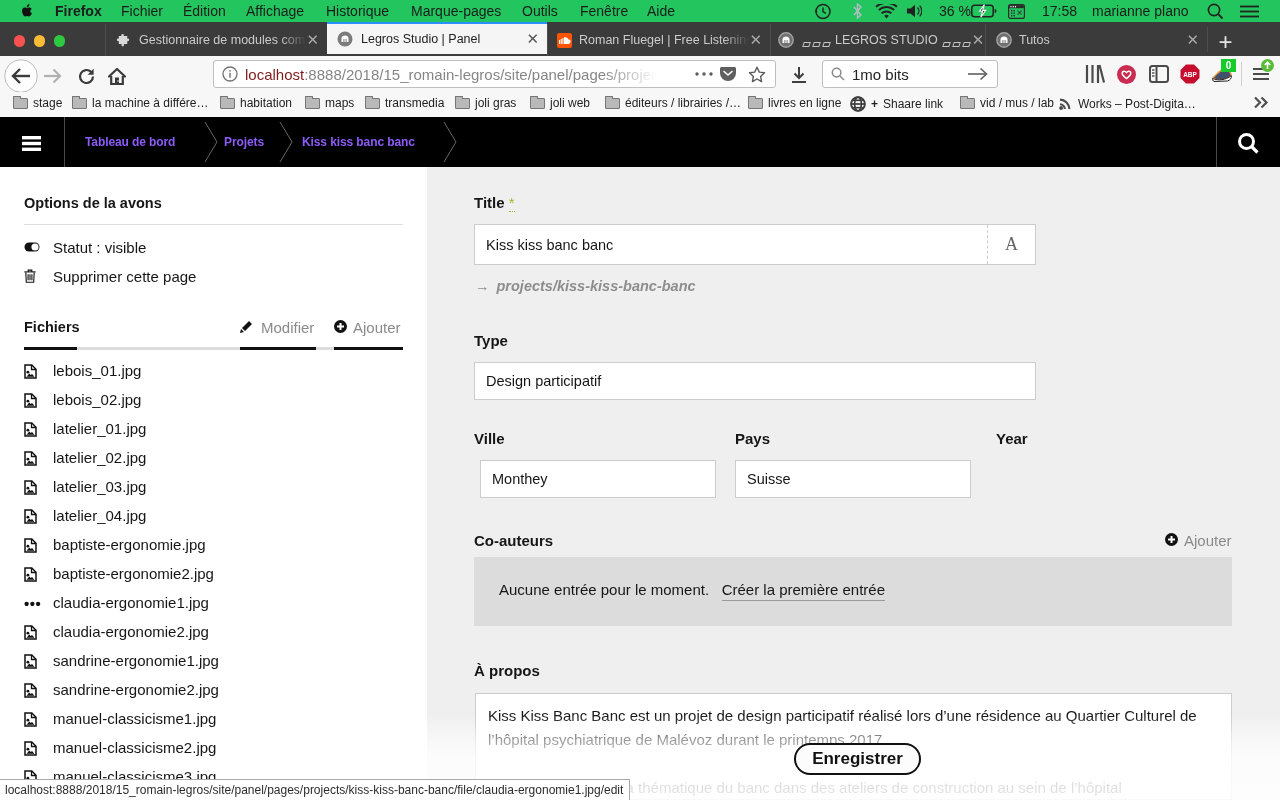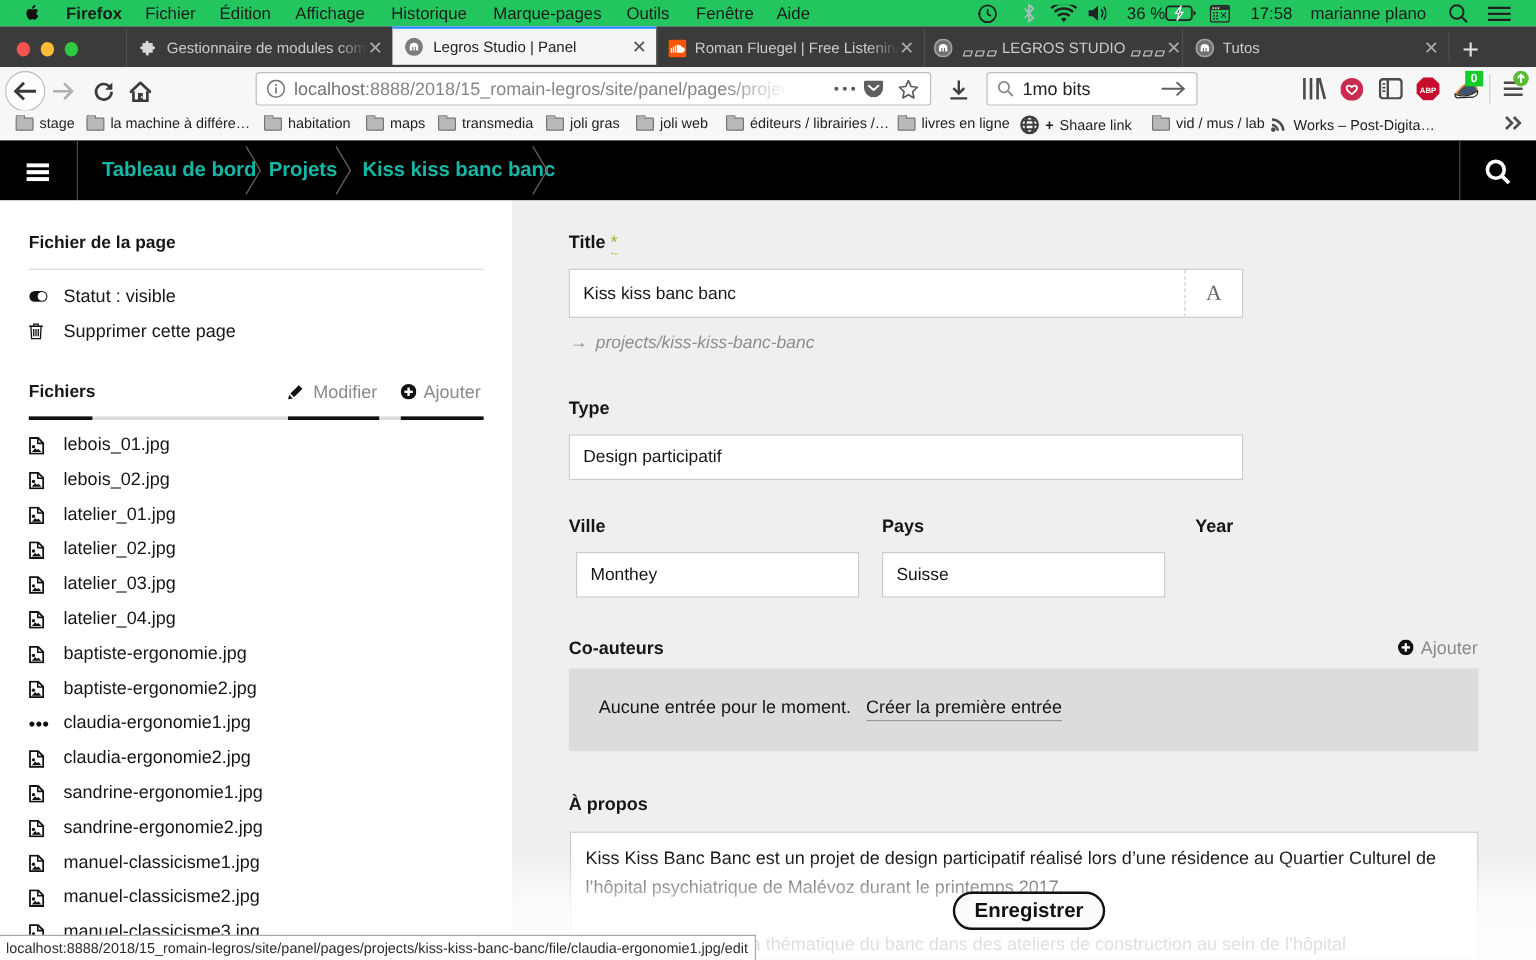--- a/index.html
+++ b/index.html
@@ -25,21 +25,21 @@
 
 
 .bookbar { position:absolute; top:92px; left:0; width:1280px; height:25px; background:#f7f7f7; font-size:12px; color:#222; }
 .bk { position:absolute; top:4px; display:flex; align-items:center; gap:5px; white-space:nowrap; }
 .folder { width:15px; height:11px; position:relative; background:#b9b9b9; border:1px solid #757575; border-radius:1px; flex:none; }
 .folder:before { content:""; position:absolute; left:-1px; top:-3px; width:6px; height:2px; background:#b9b9b9; border:1px solid #757575; border-bottom:none; border-radius:1px 1px 0 0; }
 
 
 .phead { position:absolute; top:117px; left:0; width:1280px; height:50px; background:#000; color:#fff; }
 .phead .sep { position:absolute; top:0; width:1px; height:50px; background:#4a4a4a; }
-.crumb { position:absolute; top:0; height:40px; line-height:50px; font-weight:bold; font-size:17px; letter-spacing:-0.1px; color:#14b8a6; }
+.crumb { position:absolute; top:0; height:40px; line-height:50px; font-weight:bold; font-size:12px; letter-spacing:-0.1px; color:#8b5cf6; }
 .chev { position:absolute; top:3px; width:22px; height:44px; }
 
 
 .sidebar { position:absolute; top:167px; left:0; width:427px; height:633px; background:#fff; }
 .main { position:absolute; top:167px; left:427px; width:853px; height:633px; background:#efefef; }
 
 .sb-h { position:absolute; left:24px; font-size:14.5px; font-weight:bold; color:#161616; }
 .sb-row { position:absolute; left:53px; font-size:15px; color:#161616;text-align:right; }
 .icn { position:absolute; left:24px; }
 
@@ -258,21 +258,21 @@
         <path d="M4.5 8V2M1.8 4L4.5 1.2 7.2 4" fill="none" stroke="#fff" stroke-width="1.6"></path>
       </svg>
     </div>
 </div>
 <div class="urlbar">
   <svg width="16" height="16" viewBox="0 0 16 16" style="margin:0 7px 0 8px;flex:none">
       <circle cx="8" cy="8" r="7" fill="none" stroke="#737373" stroke-width="1.3"></circle>
       <rect x="7.3" y="6.8" width="1.4" height="5" fill="#737373"></rect>
       <rect x="7.3" y="4" width="1.4" height="1.6" fill="#737373"></rect>
     </svg>
-  <span style="white-space:nowrap;overflow:hidden;-webkit-mask-image:linear-gradient(90deg,#000 84%,rgba(0,0,0,0) 97%)"><span style="color:#737373">localhost</span><span style="color:#868686">:8888/2018/15_romain-legros/site/panel/pages/projects</span></span>
+  <span style="white-space:nowrap;overflow:hidden;-webkit-mask-image:linear-gradient(90deg,#000 84%,rgba(0,0,0,0) 97%)"><span style="color:#7f1d1d">localhost</span><span style="color:#868686">:8888/2018/15_romain-legros/site/panel/pages/projects</span></span>
   <svg width="18" height="4" viewBox="0 0 18 4" style="margin-left:auto;margin-right:7px;flex:none">
       <circle cx="2" cy="2" r="1.7" fill="#5a5a5a"></circle>
       <circle cx="9" cy="2" r="1.7" fill="#5a5a5a"></circle>
       <circle cx="16" cy="2" r="1.7" fill="#5a5a5a"></circle>
     </svg>
   <svg width="16" height="14" viewBox="0 0 16 14" style="flex:none;margin-right:12px">
       <path d="M0 1.5C0 .7.7 0 1.5 0h13c.8 0 1.5.7 1.5 1.5V6a8 8 0 0 1-16 0z" fill="#5f5f5f"></path>
       <path d="M4 4.5L8 8l4-3.5" fill="none" stroke="#fff" stroke-width="1.6" stroke-linecap="round" stroke-linejoin="round"></path>
     </svg>
   <svg width="18" height="17" viewBox="0 0 18 17" style="flex:none;margin-right:9px">
@@ -353,21 +353,21 @@
       <line x1="14" y1="22" x2="2" y2="42" stroke="#666" stroke-width="1"></line>
     </svg>
   <div class="sep" style="left:1216px"></div>
   <svg style="position:absolute;left:1236px;top:14px" width="24" height="24" viewBox="0 0 24 24">
       <circle cx="10.5" cy="10.5" r="7" fill="none" stroke="#fff" stroke-width="3"></circle>
       <line x1="15.5" y1="15.5" x2="21.5" y2="21.5" stroke="#fff" stroke-width="3.2"></line>
     </svg>
 </div>
 
 <div class="sidebar">
-  <div class="sb-h" style="top:28px">Fichier de la page</div>
+  <div class="sb-h" style="top:28px">Options de la avons</div>
   <div style="position:absolute;left:24px;top:57px;width:379px;height:1px;background:#ddd"></div>
 
   <svg class="icn" style="top:75px" width="16" height="10" viewBox="0 0 16 10">
       <rect x="0.5" y="0.5" width="15" height="9" rx="4.5" fill="#111"></rect>
       <circle cx="11" cy="5" r="3.6" fill="#fff"></circle>
     </svg>
   <div class="sb-row" style="top:72px">Statut : visible</div>
 
   <svg class="icn" style="top:102px" width="12" height="14" viewBox="0 0 12 14">
       <g fill="none" stroke="#111" stroke-width="1.1">
@@ -500,21 +500,21 @@
       </svg>
   <div class="filerow" style="top:601px">manuel-classicisme3.jpg</div>
     </div>
 </div>
 
 <div class="main">
   <label class="f" style="left:47px;top:27px">Title <span style="color:#96bf2f;border-bottom:1px dotted #96bf2f;font-weight:normal">*</span></label>
   <div class="inp" style="left:47px;top:57px;width:562px;height:41px;">Kiss kiss banc banc
     <div style="position:absolute;right:0;top:0;width:48px;height:100%;border-left:1px dashed #ccc;display:flex;align-items:center;justify-content:center;font-family:'Liberation Serif',serif;font-size:18px;color:#666">A</div>
   </div>
-  <div style="position:absolute;left:48px;top:111px;font-size:14.5px;color:#8d8d8d;font-style:italic;"><span style="font-style:normal">→</span><span style="margin-left:7px">projects/kiss-kiss-banc-banc</span></div>
+  <div style="position:absolute;left:48px;top:111px;font-size:14.5px;color:#8d8d8d;font-style:italic;font-weight:bold;"><span style="font-style:normal">→</span><span style="margin-left:7px">projects/kiss-kiss-banc-banc</span></div>
 
   <label class="f" style="left:47px;top:165px">Type</label>
   <div class="inp" style="left:47px;top:195px;width:562px;height:38px;">Design participatif</div>
 
   <label class="f" style="left:47px;top:263px">Ville</label>
   <div class="inp" style="left:53px;top:293px;width:236px;height:38px;">Monthey</div>
   <label class="f" style="left:308px;top:263px">Pays</label>
   <div class="inp" style="left:308px;top:293px;width:236px;height:38px;">Suisse</div>
   <label class="f" style="left:569px;top:263px">Year</label>
 

